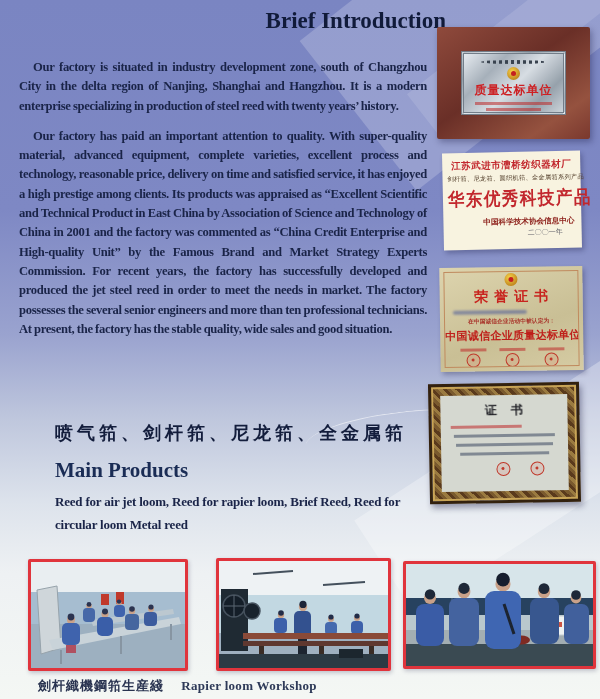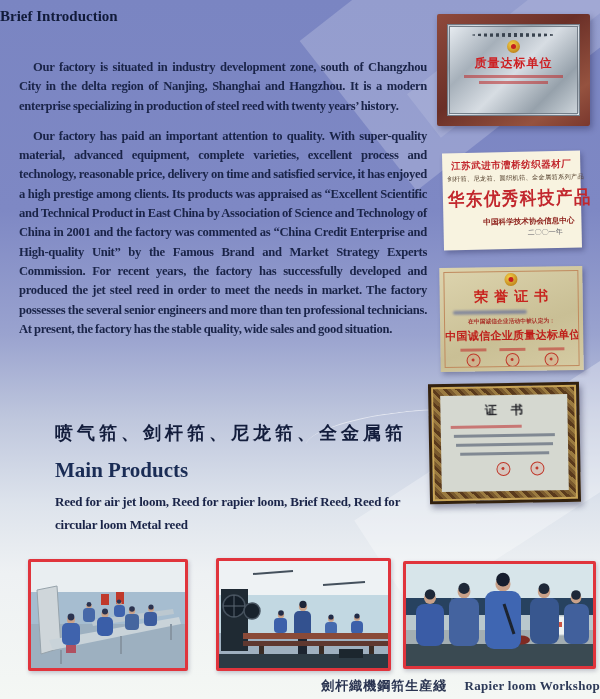--- a/index.html
+++ b/index.html
@@ -14,21 +14,21 @@
   .streak{position:absolute; background:rgba(255,255,255,.16); transform:rotate(-38deg); pointer-events:none;}
   .streak.s1{right:-80px; top:-90px; width:360px; height:190px; background:rgba(255,255,255,.20);}
   .streak.s2{right:-110px; top:-10px; width:320px; height:55px; background:rgba(255,255,255,.12);}
   .streak.s3{right:-60px; top:430px; width:300px; height:110px; background:rgba(255,255,255,.30); transform:rotate(-33deg);}
   .curve{position:absolute; left:305px; top:412px; width:190px; height:44px;
     border-top:1px solid rgba(255,255,255,.55); border-radius:50%; transform:rotate(-7deg);}
 
   
   .title{
     position:absolute; top:8px; left:0; width:446px; margin:0;
-    text-align:left; font-size:15px; font-weight:bold; color:#111b3a;
+    text-align:right; font-size:23px; font-weight:bold; color:#111b3a;
   }
   .intro{position:absolute; left:8px; top:47px; width:430px; color:#1a2448;}
   .intro p{
     margin:11px; font-size:12.6px; font-weight:bold; line-height:19.3px;
     letter-spacing:-0.3px; word-spacing:-0.5px; text-indent:14px; text-align:justify;
   }
   .cn-heading{
     position:absolute; left:55px; top:386px;
     font-family:"DejaVu Sans", sans-serif;
     font-size:19px; font-weight:bold; color:#c4161c; letter-spacing:7px;
@@ -45,21 +45,21 @@
   .en-products{
     position:absolute; left:55px; top:490px; width:380px;
     font-size:13px; font-weight:bold; line-height:23px; color:#1a2448;
     letter-spacing:-0.2px;
   }
 
   
   .cert{position:absolute; box-sizing:border-box;}
   
   .cert-plaque{
-    left:437px; top:14px; width:153px; height:112px; padding:10px;
+    left:437px; top:27px; width:153px; height:112px; padding:24px;
     background:linear-gradient(145deg,#8f4a3c,#6a2f27 45%,#95523f 80%,#7a382e);
     box-shadow:2px 3px 6px rgba(20,20,60,.35); border-radius:2px;
   }
   .plate{
     width:100%; height:100%; box-sizing:border-box;
     background:linear-gradient(135deg,#e6ebf0 0%,#a6b0ba 28%,#d7dde3 52%,#96a1ab 78%,#ccd4da 100%);
     border:3px double #737d88; text-align:center; overflow:hidden;
   }
   .arc-blur{width:66%; height:4px; margin:6px auto 3px;
     background:repeating-linear-gradient(90deg,#39434f 0 3px, transparent 3px 6px);
@@ -129,22 +129,22 @@
   .framed-seals{display:flex; gap:20px; justify-content:center; margin-top:7px; padding-left:30px;}
 
   
   .photo{position:absolute; border:3px solid #e0343c; border-radius:2px;
     box-shadow:1px 2px 4px rgba(40,40,80,.25); background:#9fb0c0; overflow:hidden;}
   .photo svg{display:block;}
   .ph1{left:28px; top:559px; width:154px; height:106px;}
   .ph2{left:216px; top:558px; width:169px; height:107px;}
   .ph3{left:403px; top:561px; width:187px; height:102px;}
 
-  .caption{position:absolute; left:0; top:677px; width:600px; text-align:right;
-    font-size:13px; color:#293350; padding-left:20px; box-sizing:border-box;}
+  .caption{position:absolute; left:0; top:677px; width:600px; text-align:left;
+    font-size:13px; color:#293350; padding-left:38px; box-sizing:border-box;}
   .caption .cn{font-family:"DejaVu Sans",sans-serif; font-weight:bold; letter-spacing:1px;}
   .caption .en{margin-left:14px; font-weight:bold; letter-spacing:.3px; color:#2e3a58;}
 </style>
 </head>
 <body>
 
 <div class="page">
 
   <div class="streak s1"></div>
   <div class="streak s2"></div>

